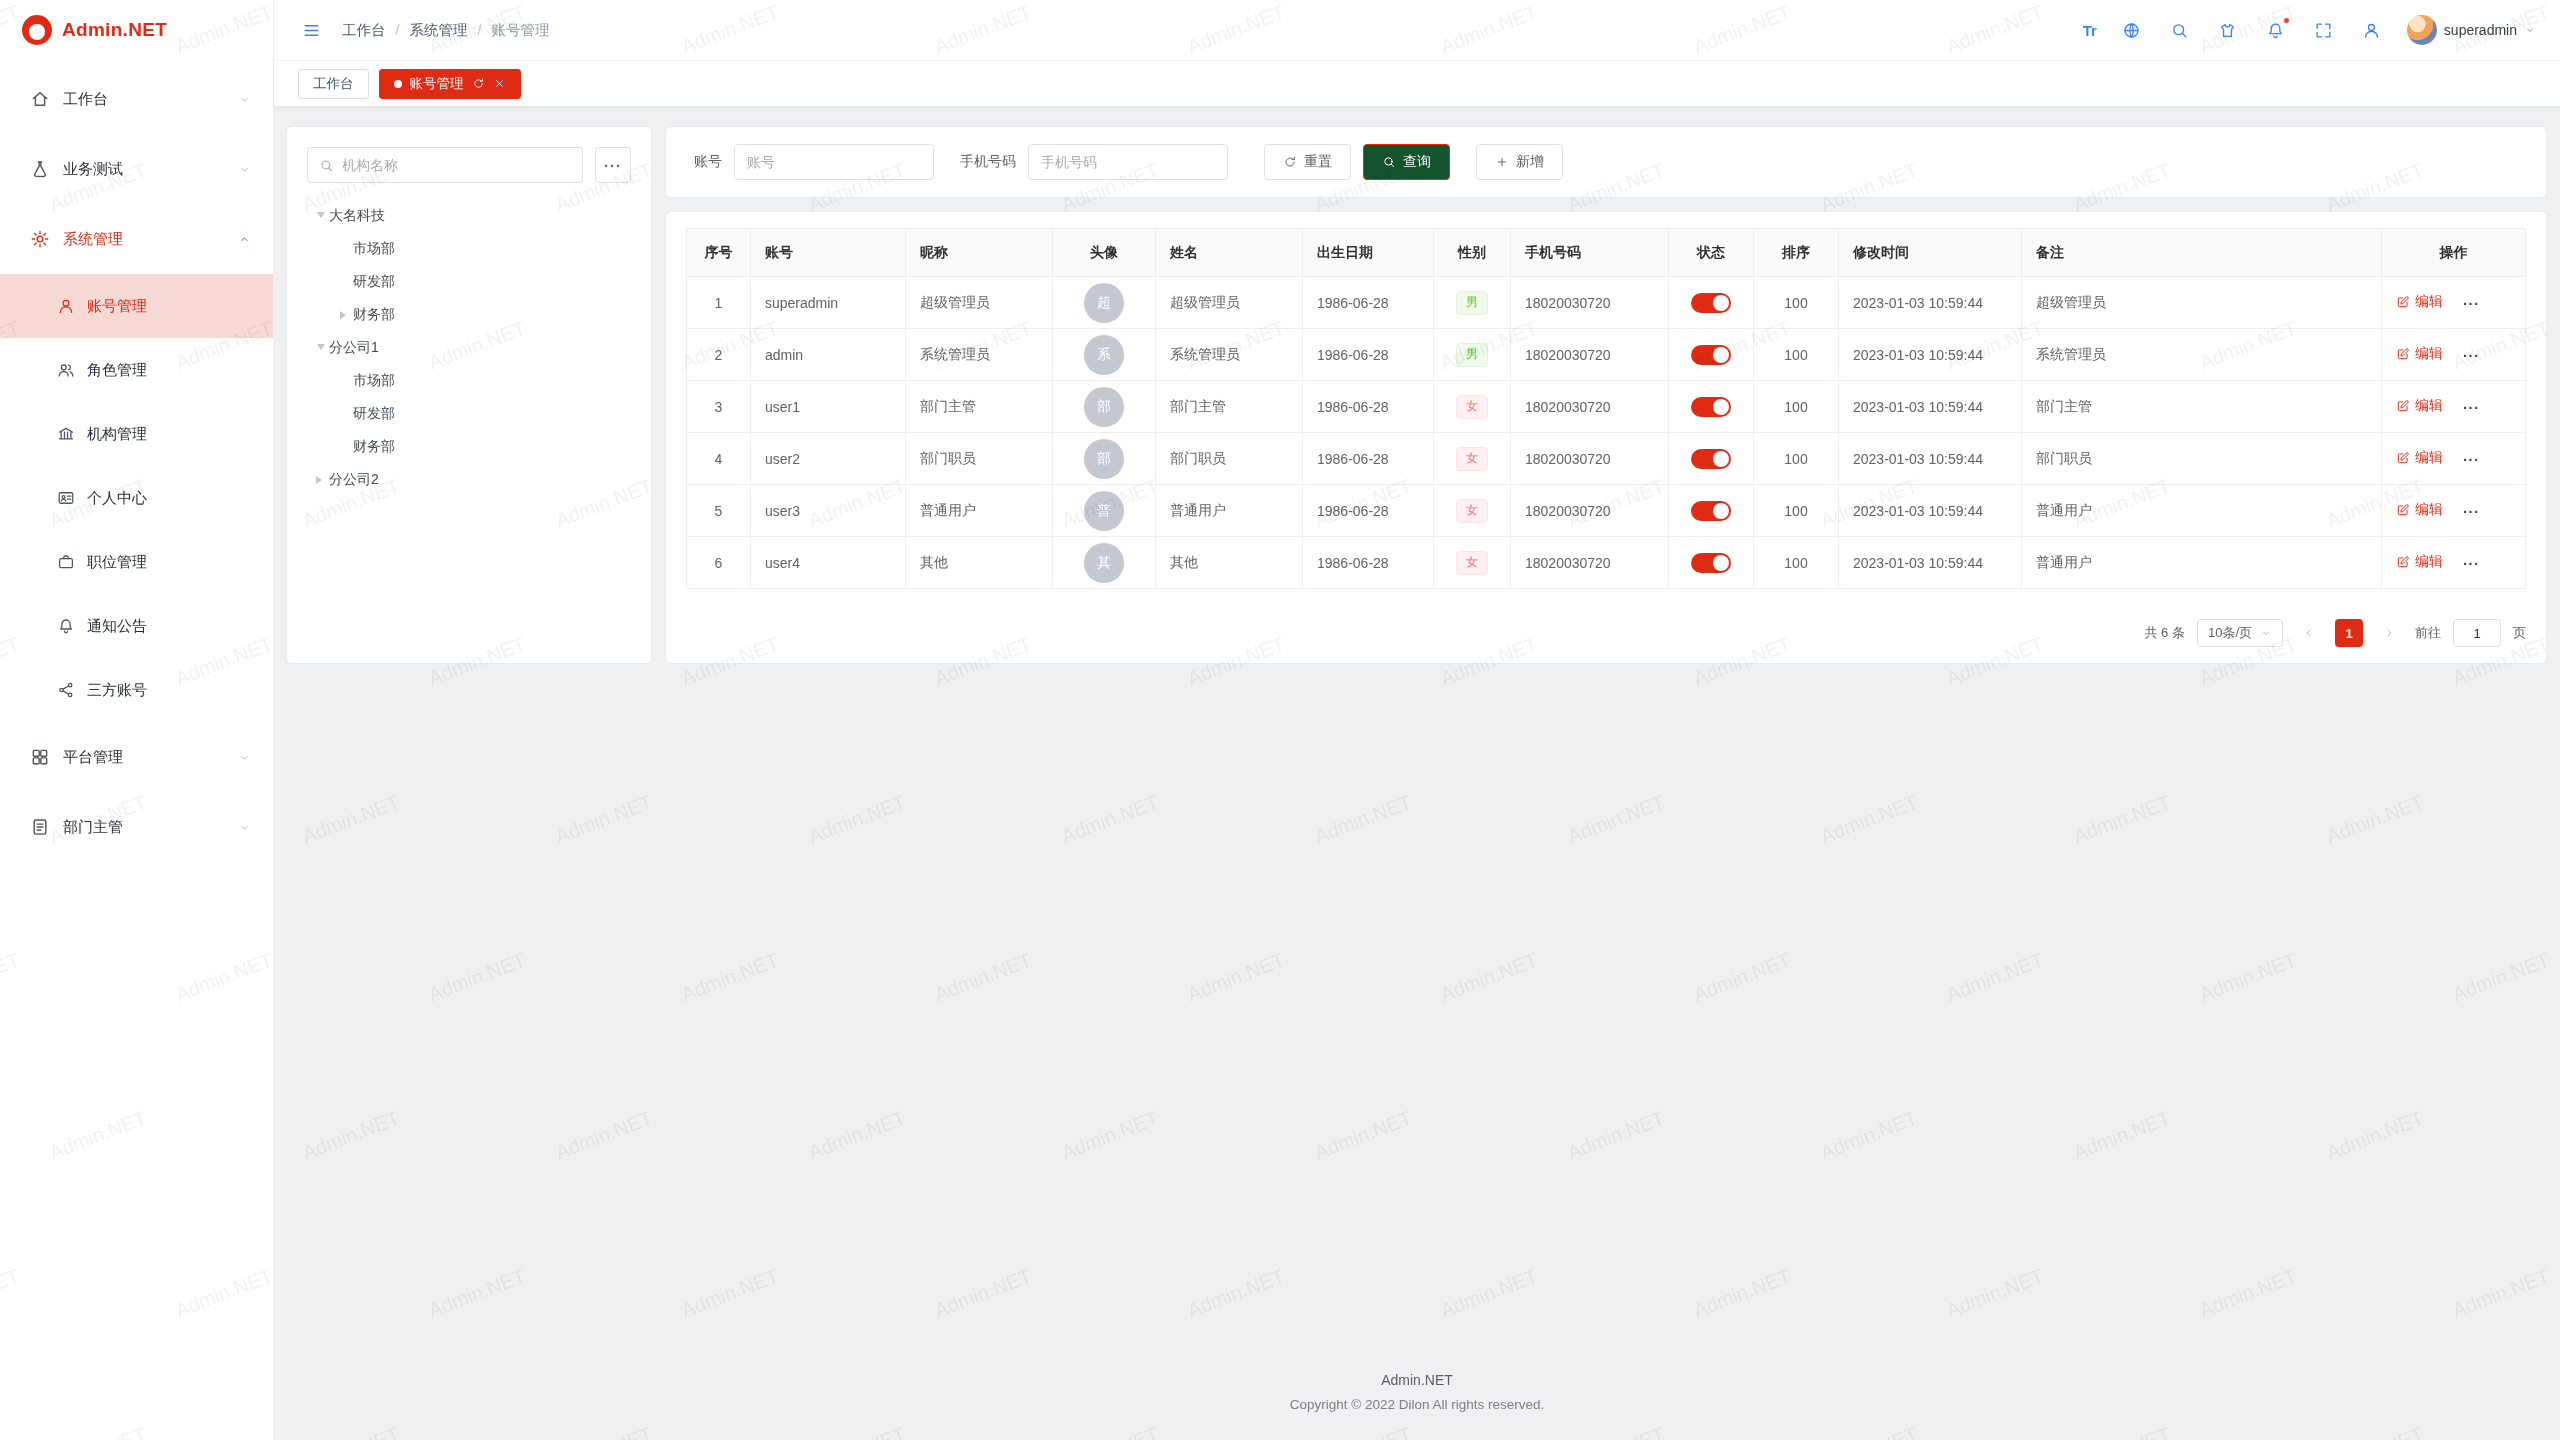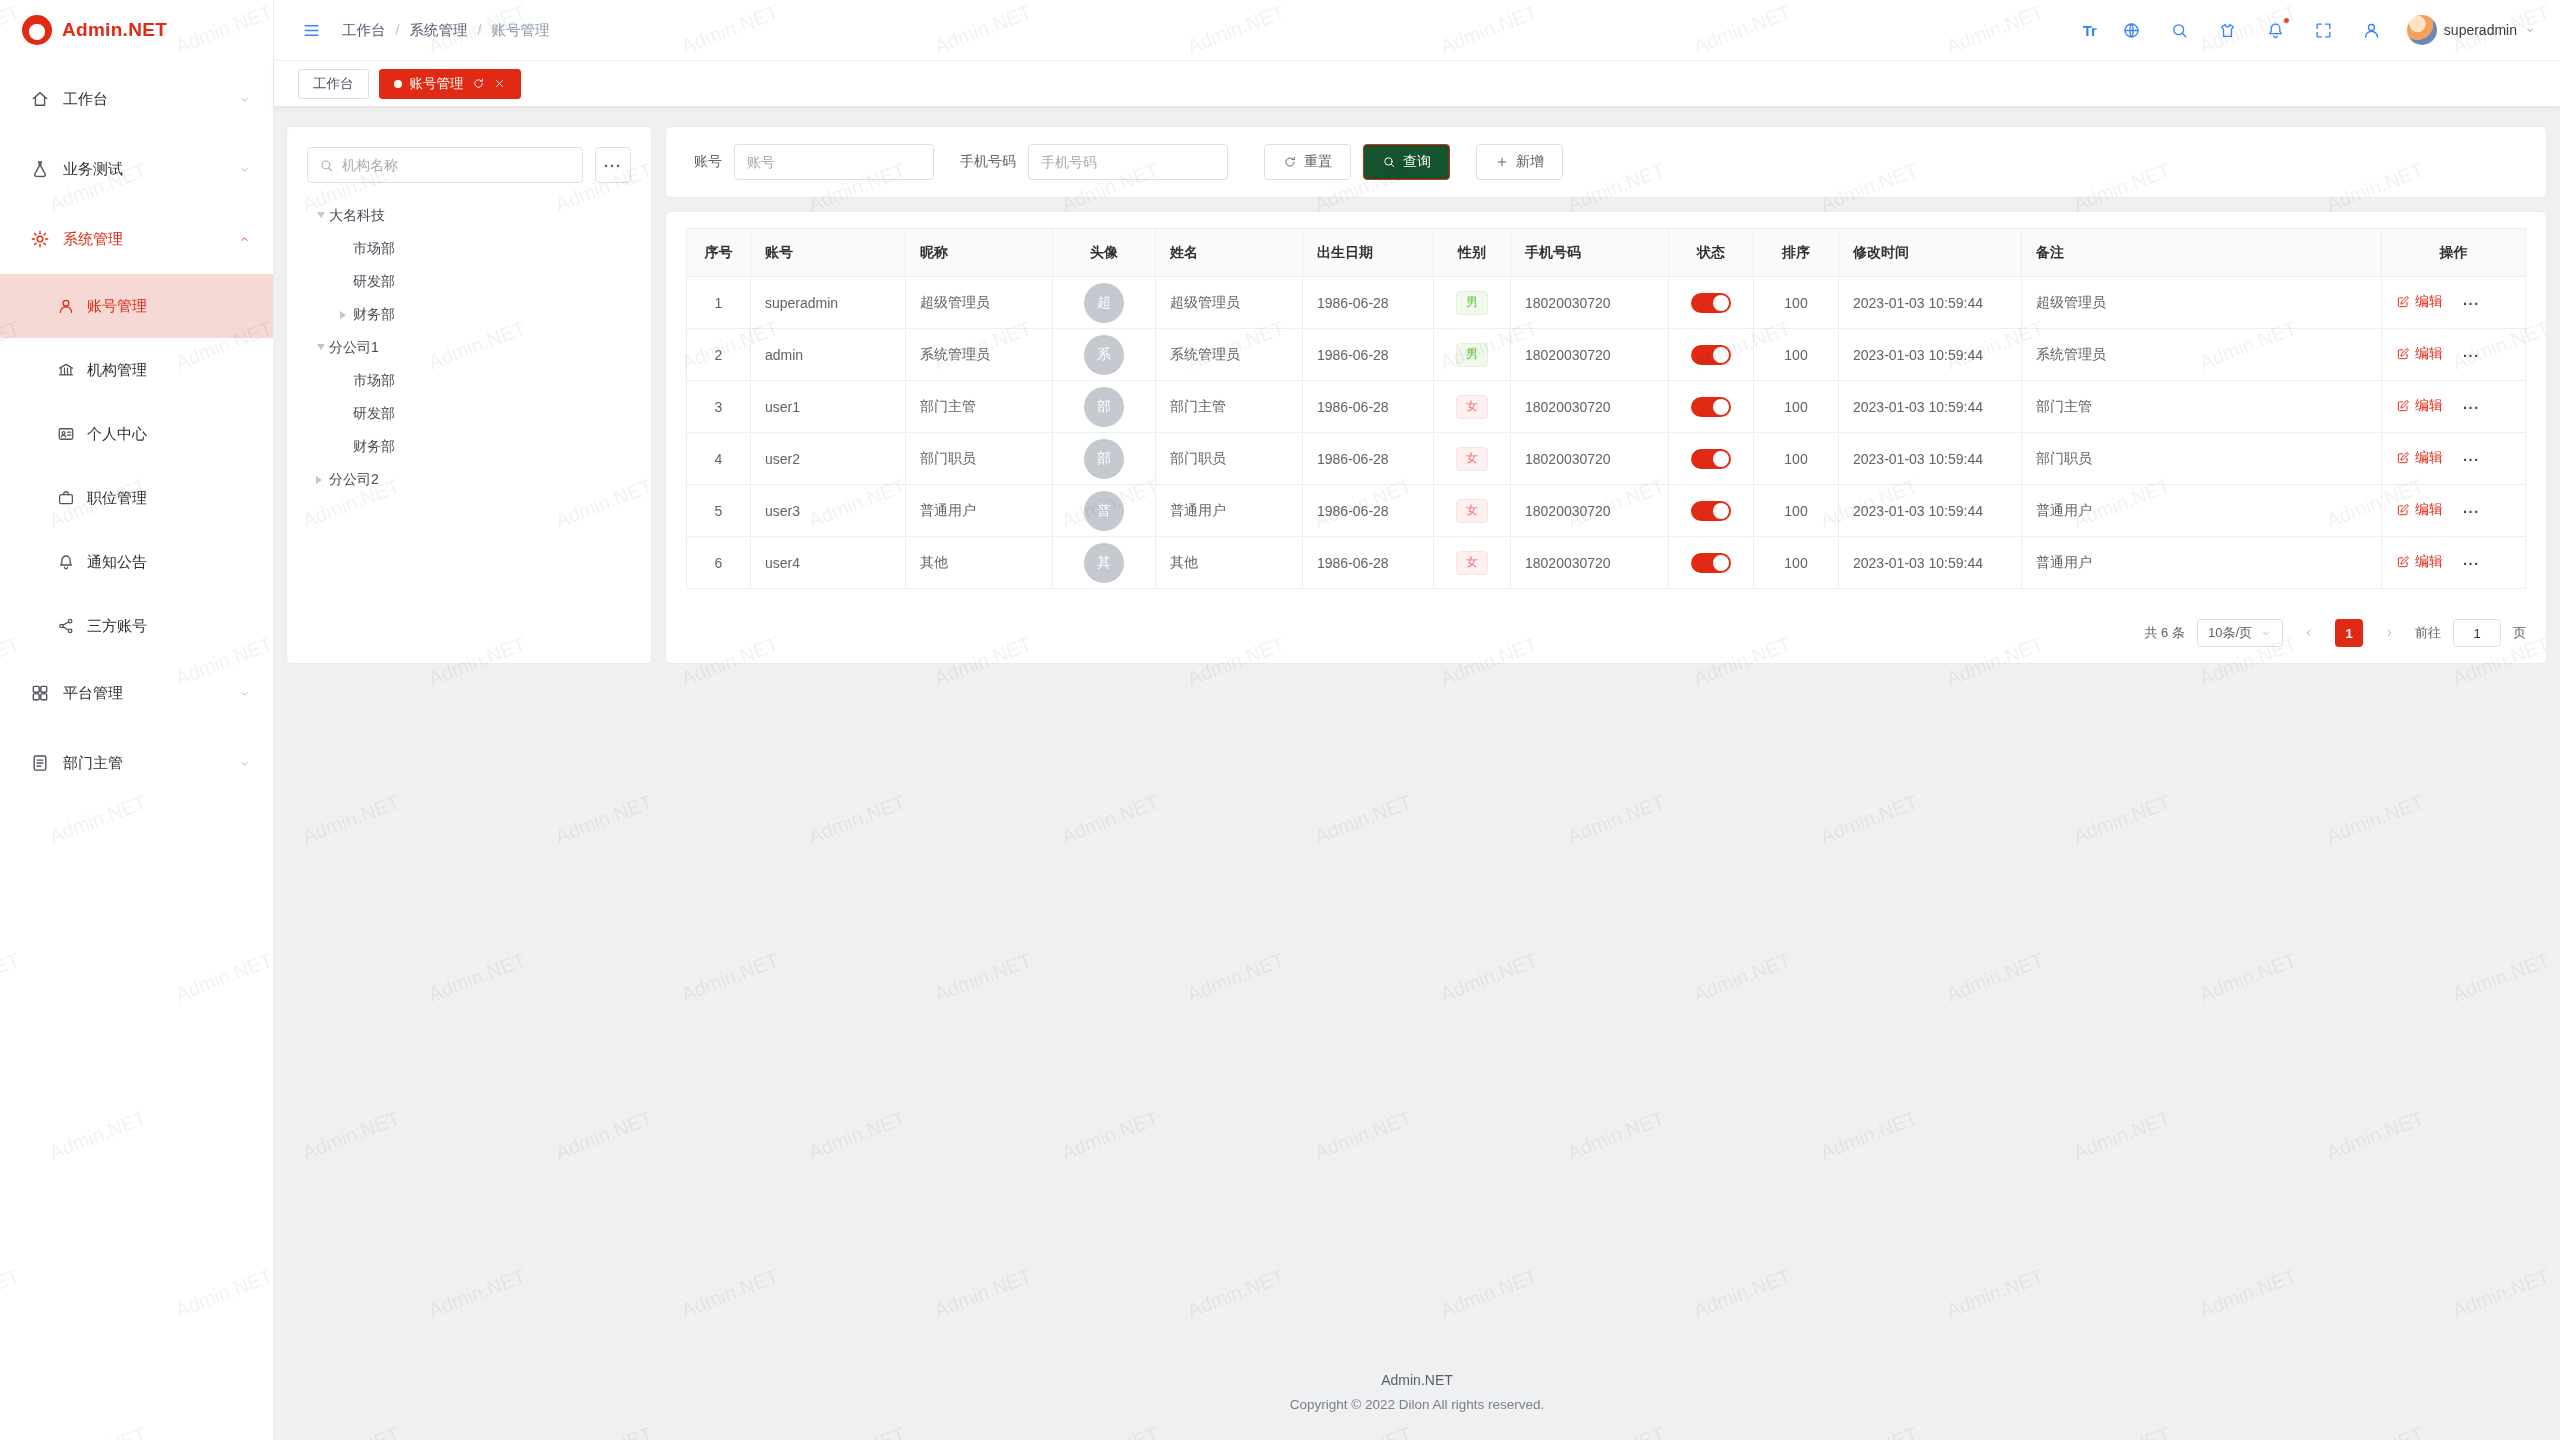--- a/index.html
+++ b/index.html
@@ -151,20 +151,27 @@
             <path d="m7 14 5-5 5 5"></path>
           </svg>
       </div>
 
       <div class="s-item active">
         <svg class="ic mic" viewBox="0 0 24 24">
             <circle cx="12" cy="8.2" r="3.8"></circle>
             <path d="M4.5 20.5a7.5 7.5 0 0 1 15 0"></path>
           </svg>
         <span>账号管理</span>
+      </div>
+      <div class="s-item">
+        <svg class="ic mic" viewBox="0 0 24 24">
+            <circle cx="9" cy="8.5" r="3.2"></circle>
+            <path d="M3 20a6 6 0 0 1 12 0M15.5 5.4a3.2 3.2 0 0 1 0 6.2M17.5 14.3A6 6 0 0 1 21 20"></path>
+          </svg>
+        <span>角色管理</span>
       </div>
       <div class="s-item">
         <svg class="ic mic" viewBox="0 0 24 24">
             <path d="M3.5 9.5 12 4.5l8.5 5M5.5 9.5v9M10 9.5v9M14 9.5v9M18.5 9.5v9M3.5 18.5h17"></path>
           </svg>
         <span>机构管理</span>
       </div>
       <div class="s-item">
         <svg class="ic mic" viewBox="0 0 24 24">
             <rect x="3" y="5" width="18" height="14" rx="2"></rect>

